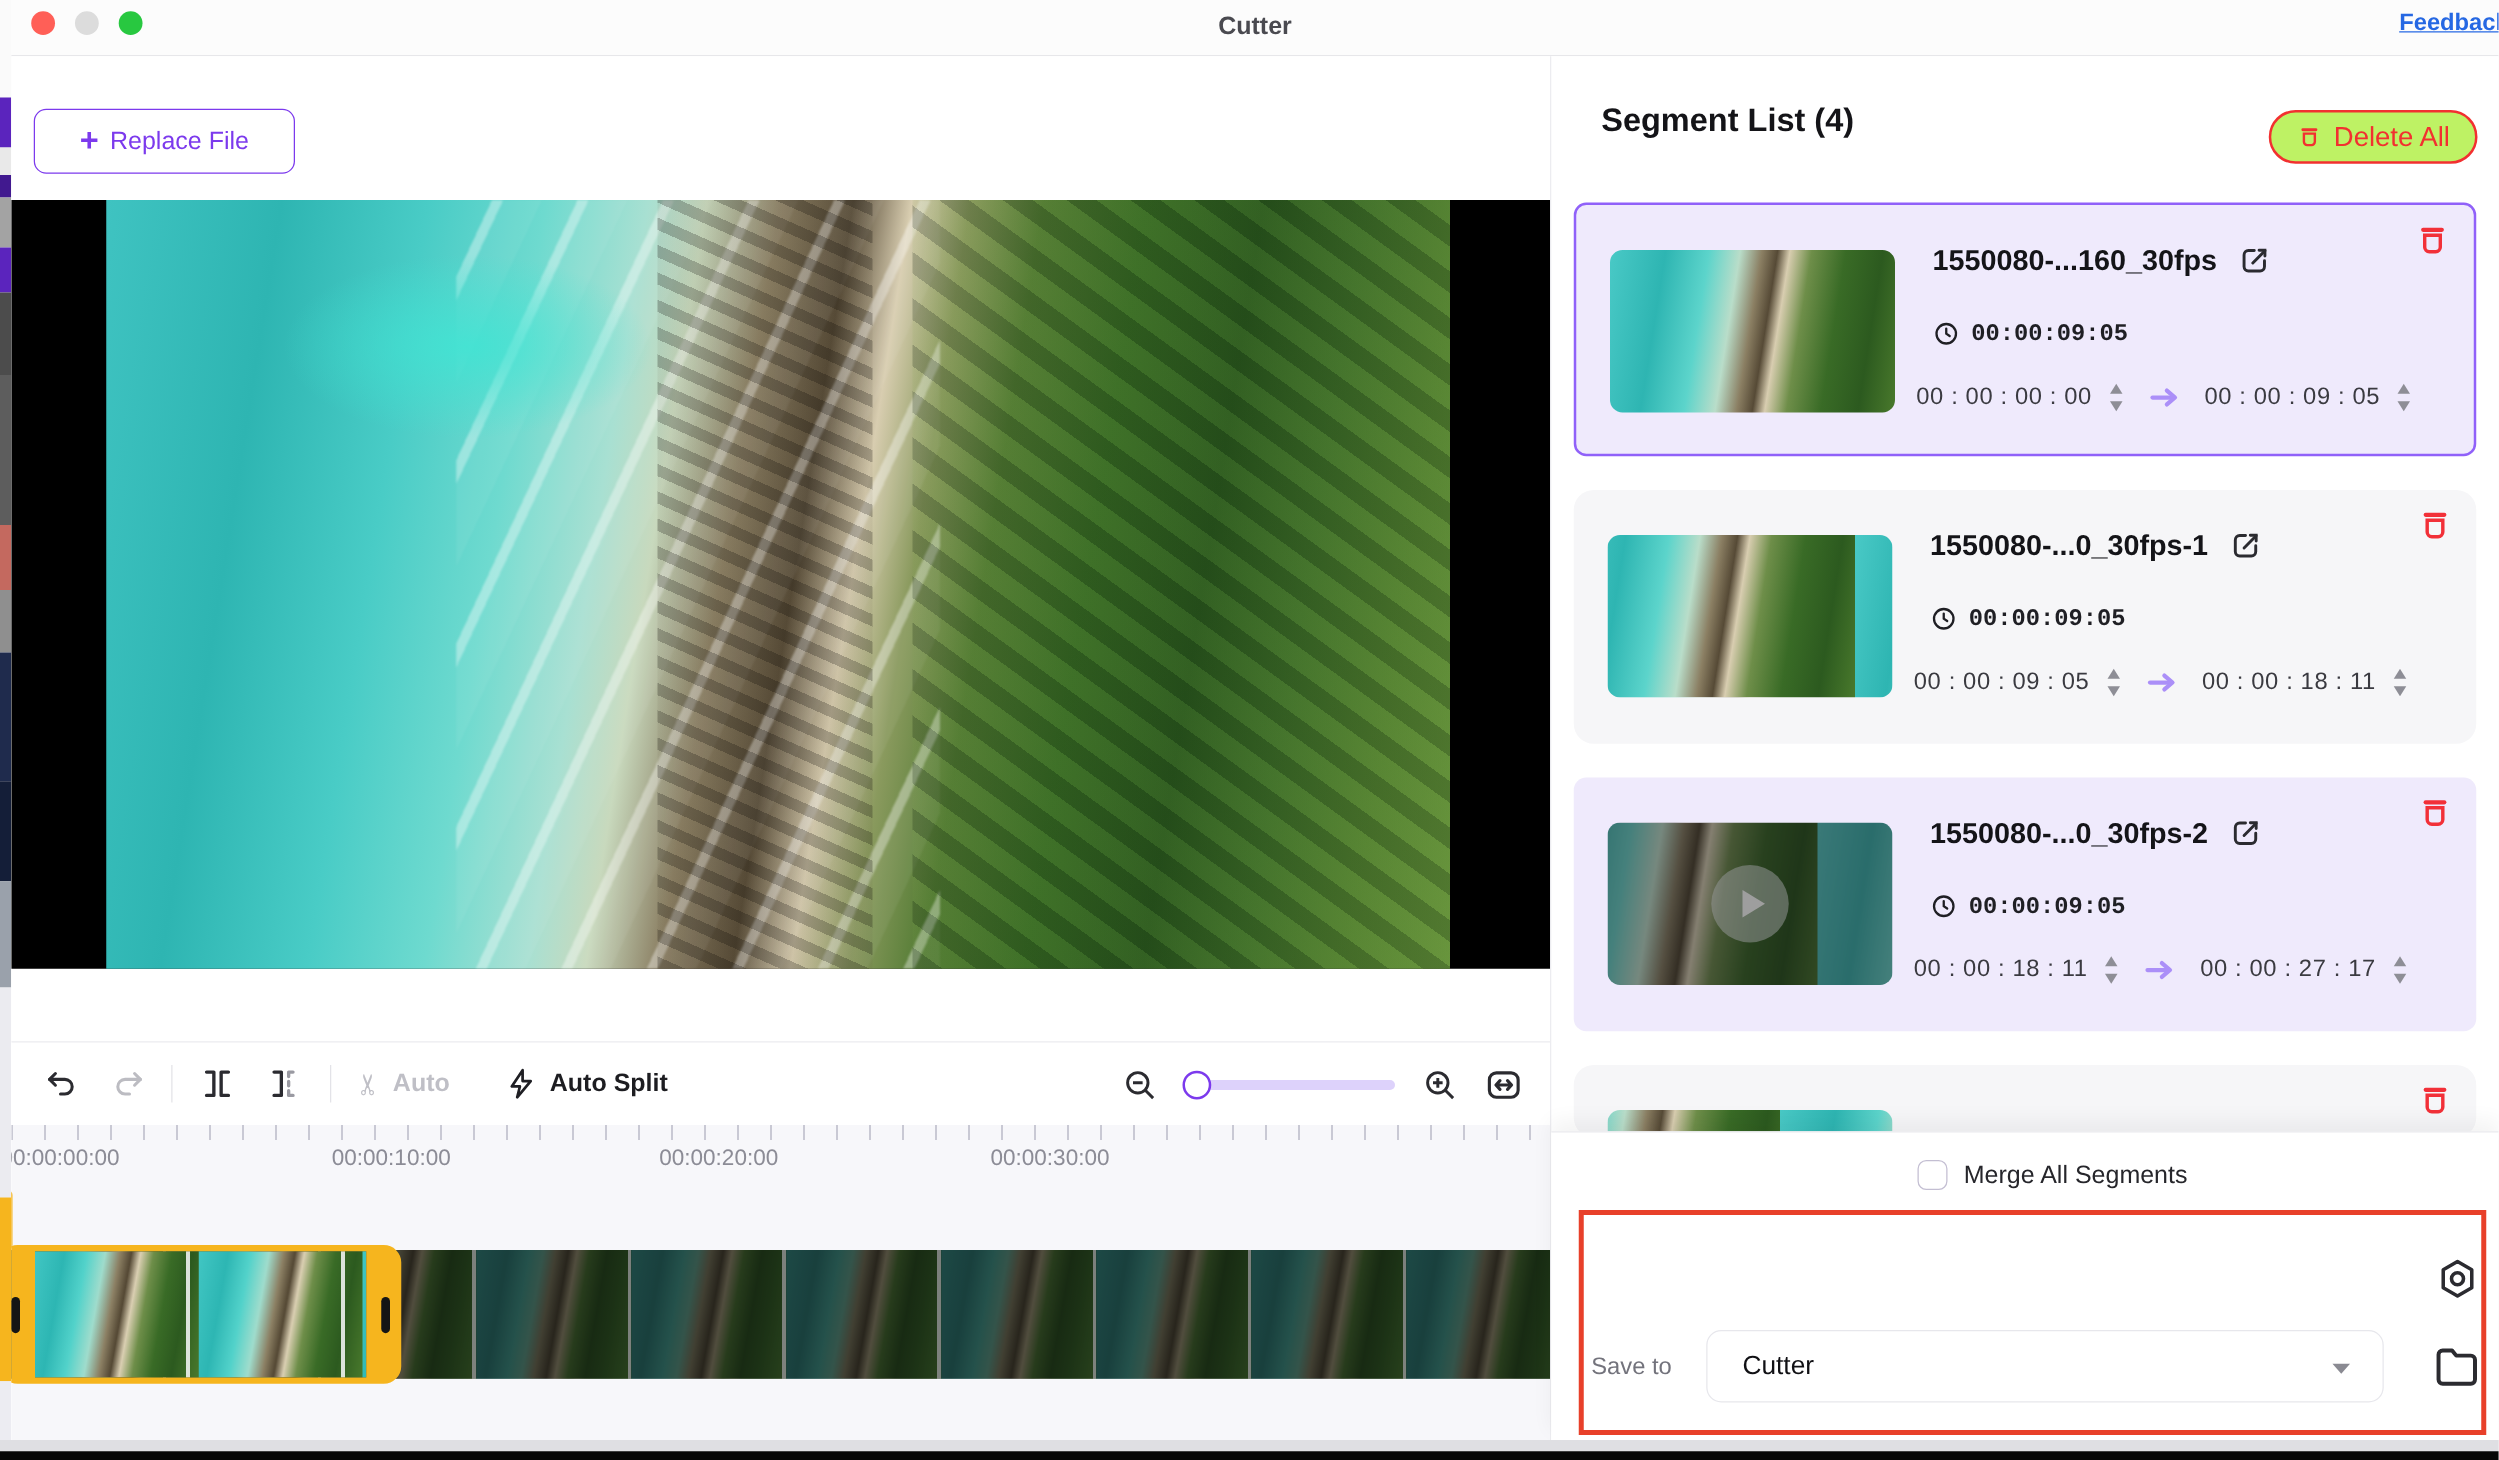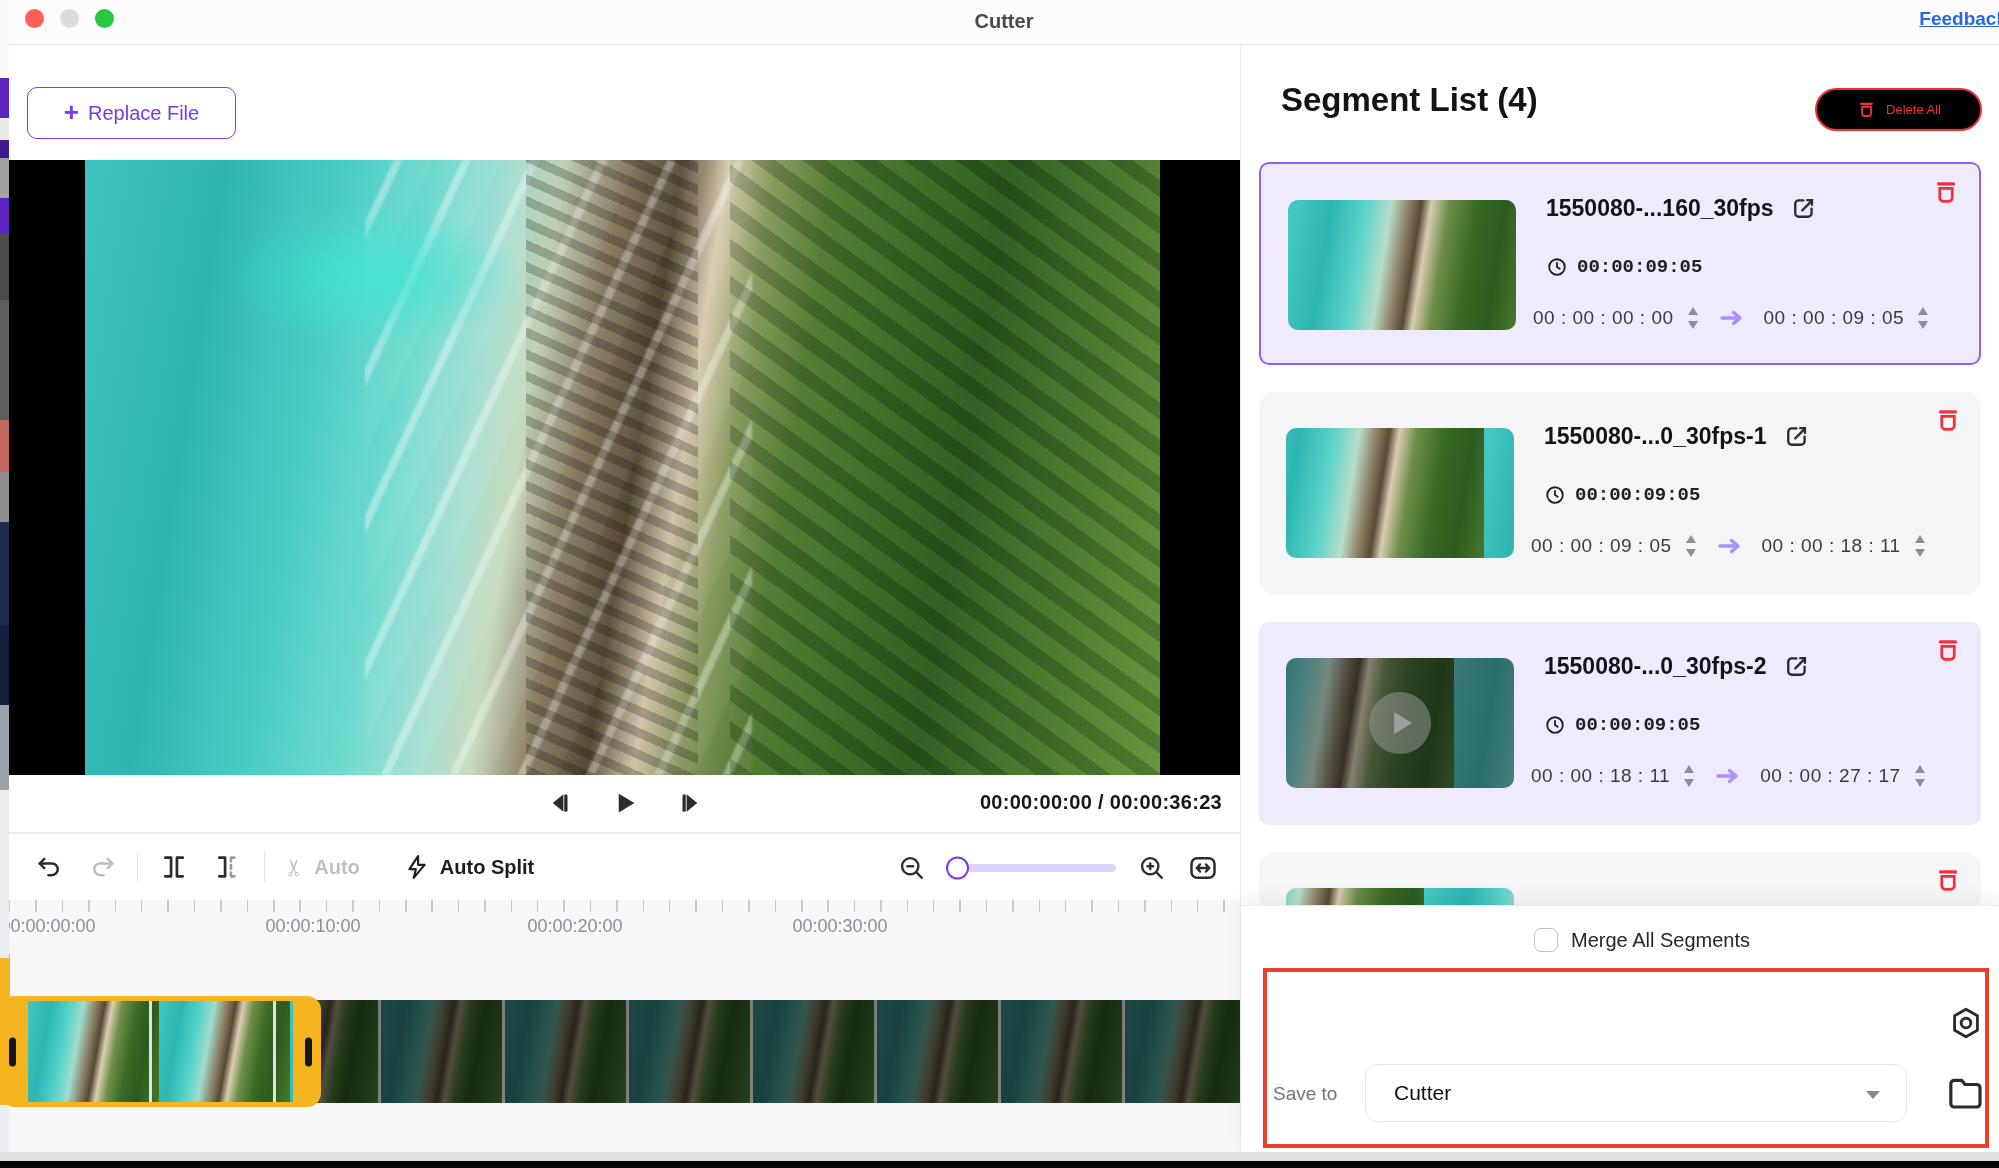--- a/index.html
+++ b/index.html
@@ -99,24 +99,24 @@
                    #544834 52%,#dacfb2 57%,#6e8e49 64%,#396b26 74%,#2c5a1f 85%,#49792c 100%);
                background-size:auto, 131px 100%; background-repeat:repeat, repeat-x; }
   .grip { position:absolute; top:50%; transform:translateY(-50%); width:7px; height:29px;
           background:#151515; border-radius:3.5px; cursor:ew-resize; }
   .grip.left  { left:-19px; }
   .grip.right { right:-19px; }
 
   
   .side { position:absolute; left:1231px; top:45px; width:759px; height:1107px; background:#fff;
           border-left:1px solid #ececf0; }
-  .side-title { position:absolute; left:40px; top:36px; font-size:33px; font-weight:bold; color:#141418; }
+  .side-title { position:absolute; left:40px; top:36px; font-size:26px; font-weight:bold; color:#141418; }
   .delete-all { position:absolute; right:17px; top:43px; width:167px; height:43px; border:2px solid #f23030;
-                border-radius:22px; background:#000000; color:#f23030; display:flex; align-items:center;
-                justify-content:center; gap:9px; font-size:13px; cursor:pointer; }
+                border-radius:22px; background:#bef264; color:#f23030; display:flex; align-items:center;
+                justify-content:center; gap:9px; font-size:22px; cursor:pointer; }
 
   .cards { position:absolute; left:18px; right:18px; top:117px; }
   .card { position:relative; height:203px; border-radius:16px; margin-bottom:27px; background:#f6f6f8; }
   .card.selected { background:#efeafc;border-radius:10px; }
   .card.bordered { border:2px solid #9061f9; }
   .card-thumb { position:absolute; left:27px; top:36px; width:228px; height:130px; border-radius:10px;
                 overflow:hidden; cursor:pointer;
                 background:linear-gradient(99deg,#49c9c6 0%,#2eb5b2 18%,#5cd4cb 32%,#b9ddc9 42%,
                   #8b7f63 49%,#564a36 54%,#d8cdb0 58%,#6e8e49 65%,#396b26 76%,#2c5a1f 88%,#49792c 100%); }
   .card-thumb.dark { filter:brightness(.62) saturate(.8); }
@@ -202,42 +202,20 @@
       <span>Replace File</span>
     </button>
 
     <div class="preview">
       <div class="video">
         <div class="rocks"></div>
         <div class="forest"></div>
       </div>
     </div>
 
-    <div class="controls">
-      <div class="ctl-group">
-        <div class="ctl-btn">
-          <svg width="30" height="30" viewBox="0 0 24 24">
-              <path d="M15.5 5 L7 12 L15.5 19 Z" fill="#2b2b30"></path>
-              <rect x="16.2" y="5" width="2.6" height="14" rx="1.2" fill="#2b2b30"></rect>
-            </svg>
-        </div>
-        <div class="ctl-btn">
-          <svg width="30" height="30" viewBox="0 0 24 24">
-              <path d="M7 4.5 L19.5 12 L7 19.5 Z" fill="#2b2b30"></path>
-            </svg>
-        </div>
-        <div class="ctl-btn">
-          <svg width="30" height="30" viewBox="0 0 24 24">
-              <rect x="5.2" y="5" width="2.6" height="14" rx="1.2" fill="#2b2b30"></rect>
-              <path d="M8.5 5 L17 12 L8.5 19 Z" fill="#2b2b30"></path>
-            </svg>
-        </div>
-      </div>
-      <div class="time-display">00:00:00:00 / 00:00:36:23</div>
-    </div>
 
     <div class="edit-toolbar" style="border-top:1px solid #ececf0">
       <div style="width:26px"></div>
       <div class="tool">
         <svg width="28" height="28" viewBox="0 0 24 24" fill="none" stroke="#2b2b30" stroke-width="2.1" stroke-linecap="round" stroke-linejoin="round">
             <path d="M8 5 L4 9 L8 13"></path>
             <path d="M4 9 h10.5 a5 5 0 0 1 0 10 h-3"></path>
           </svg>
       </div>
       <div style="width:26px"></div>

